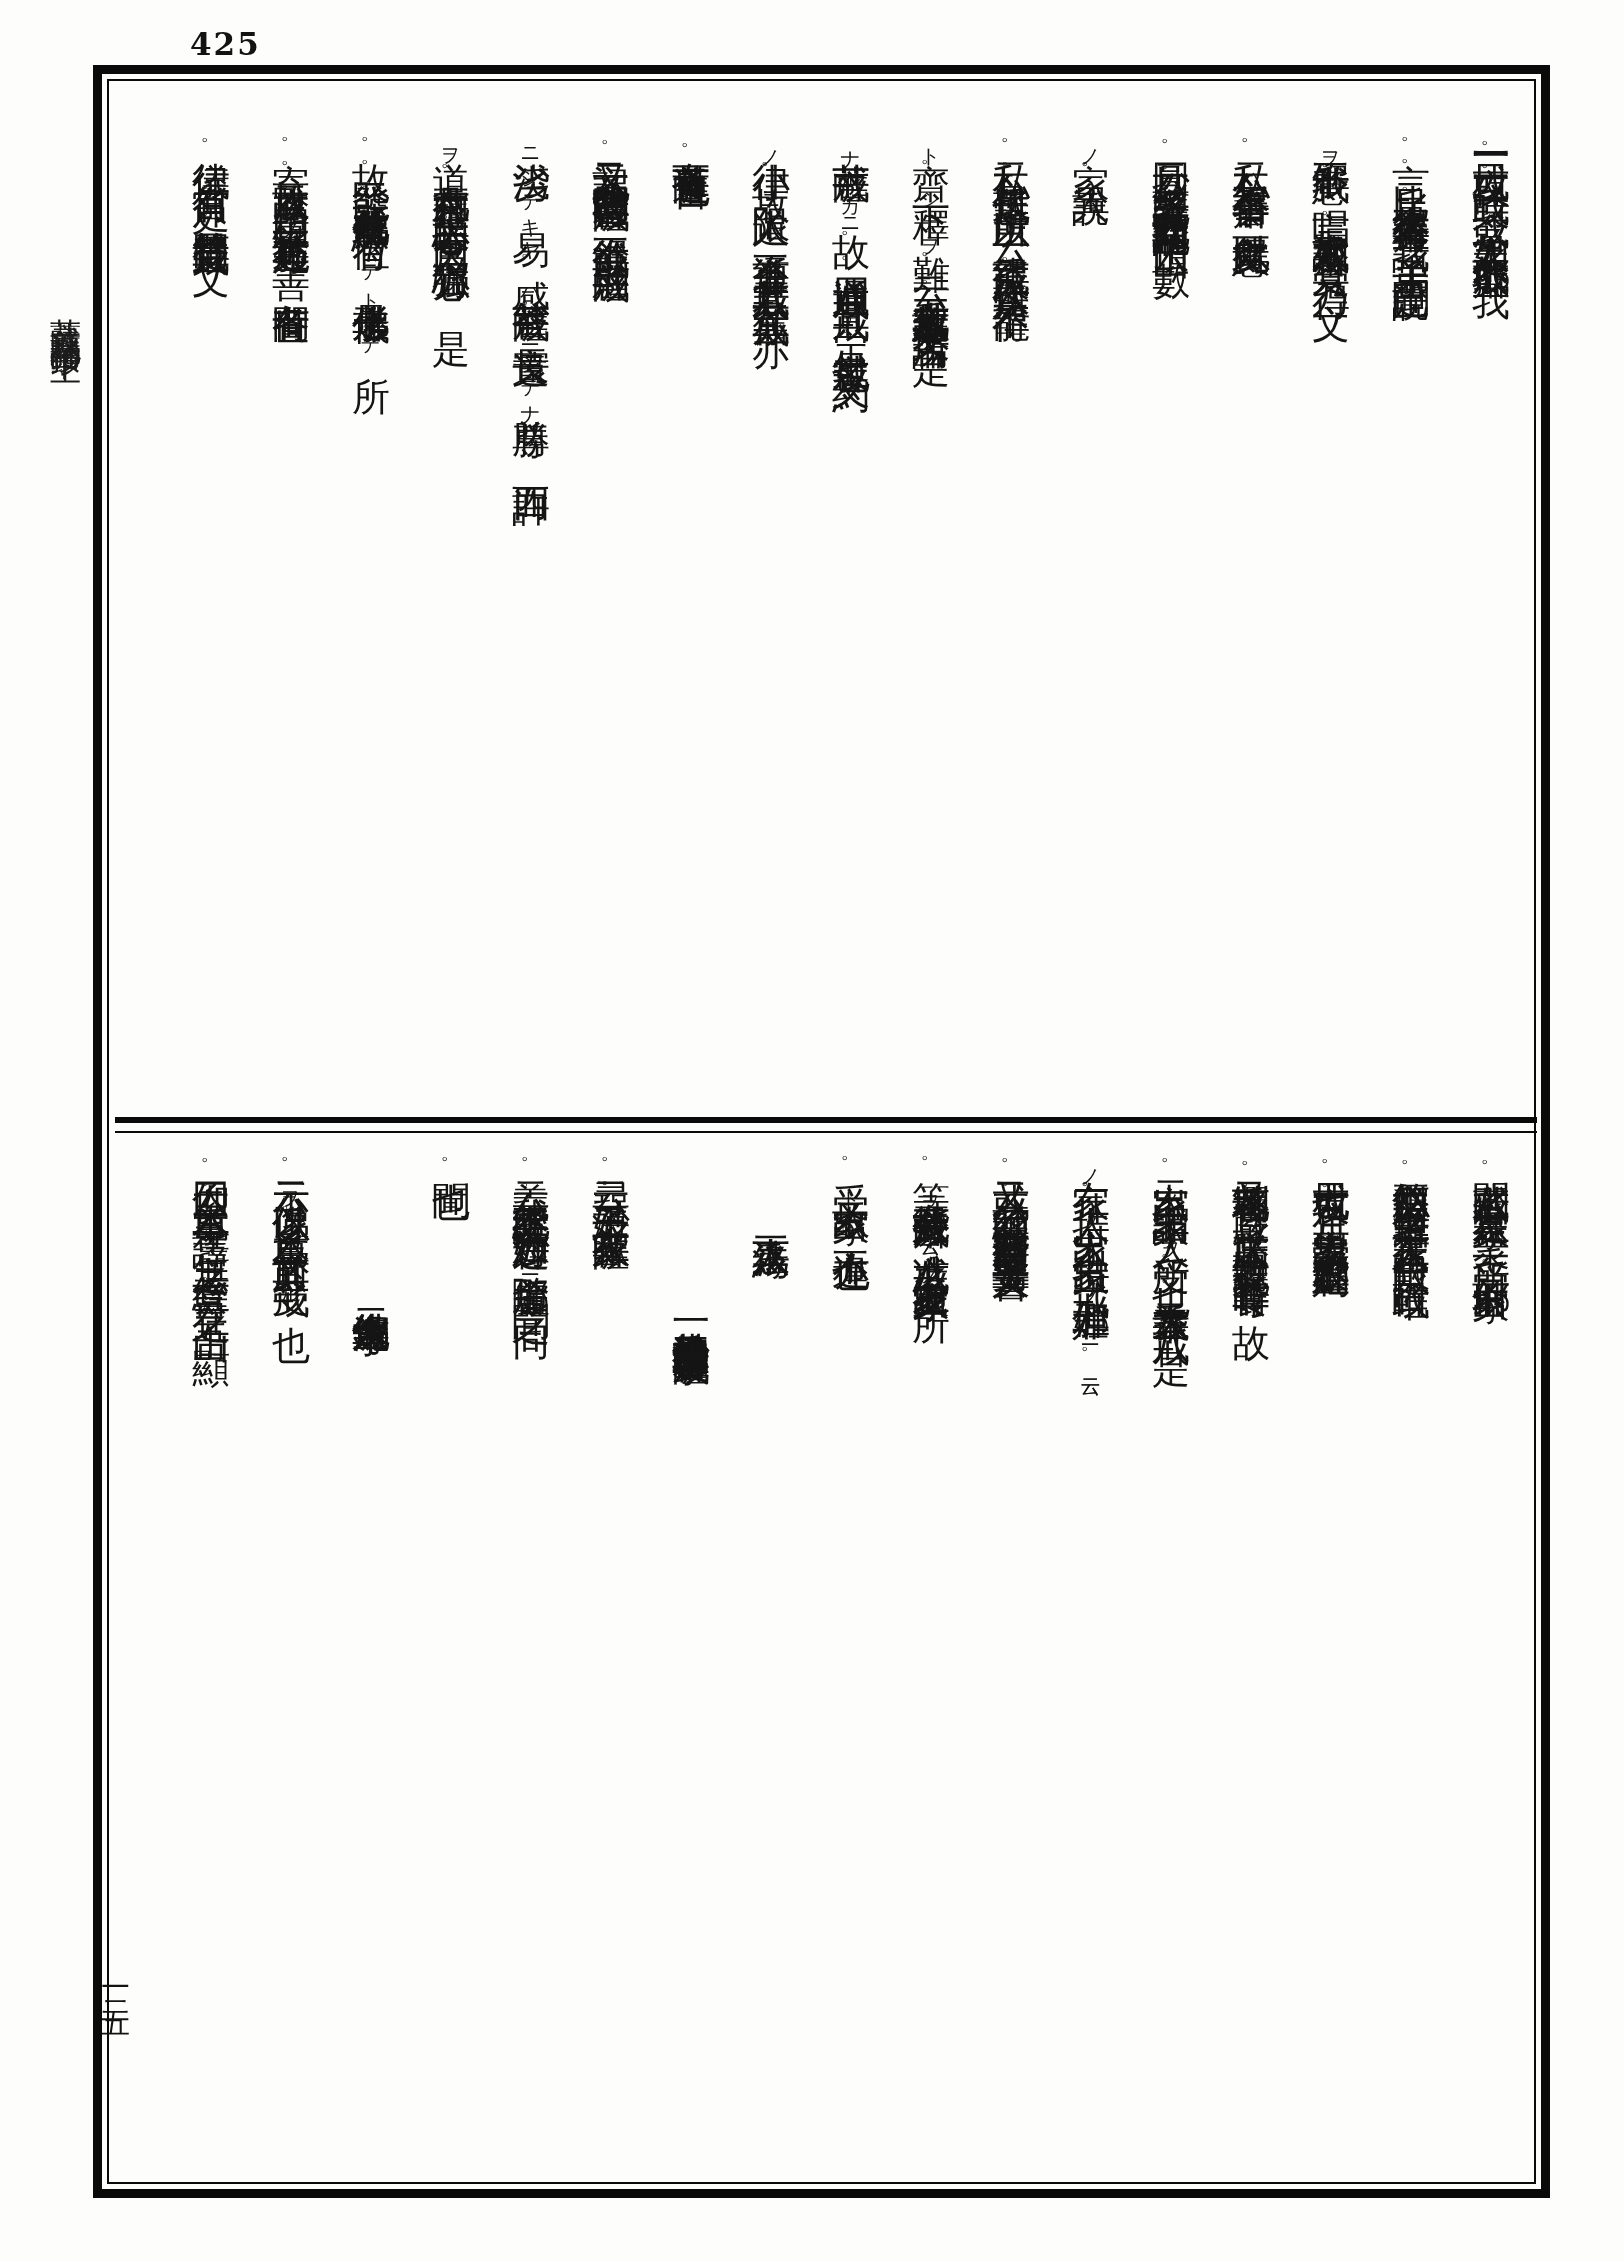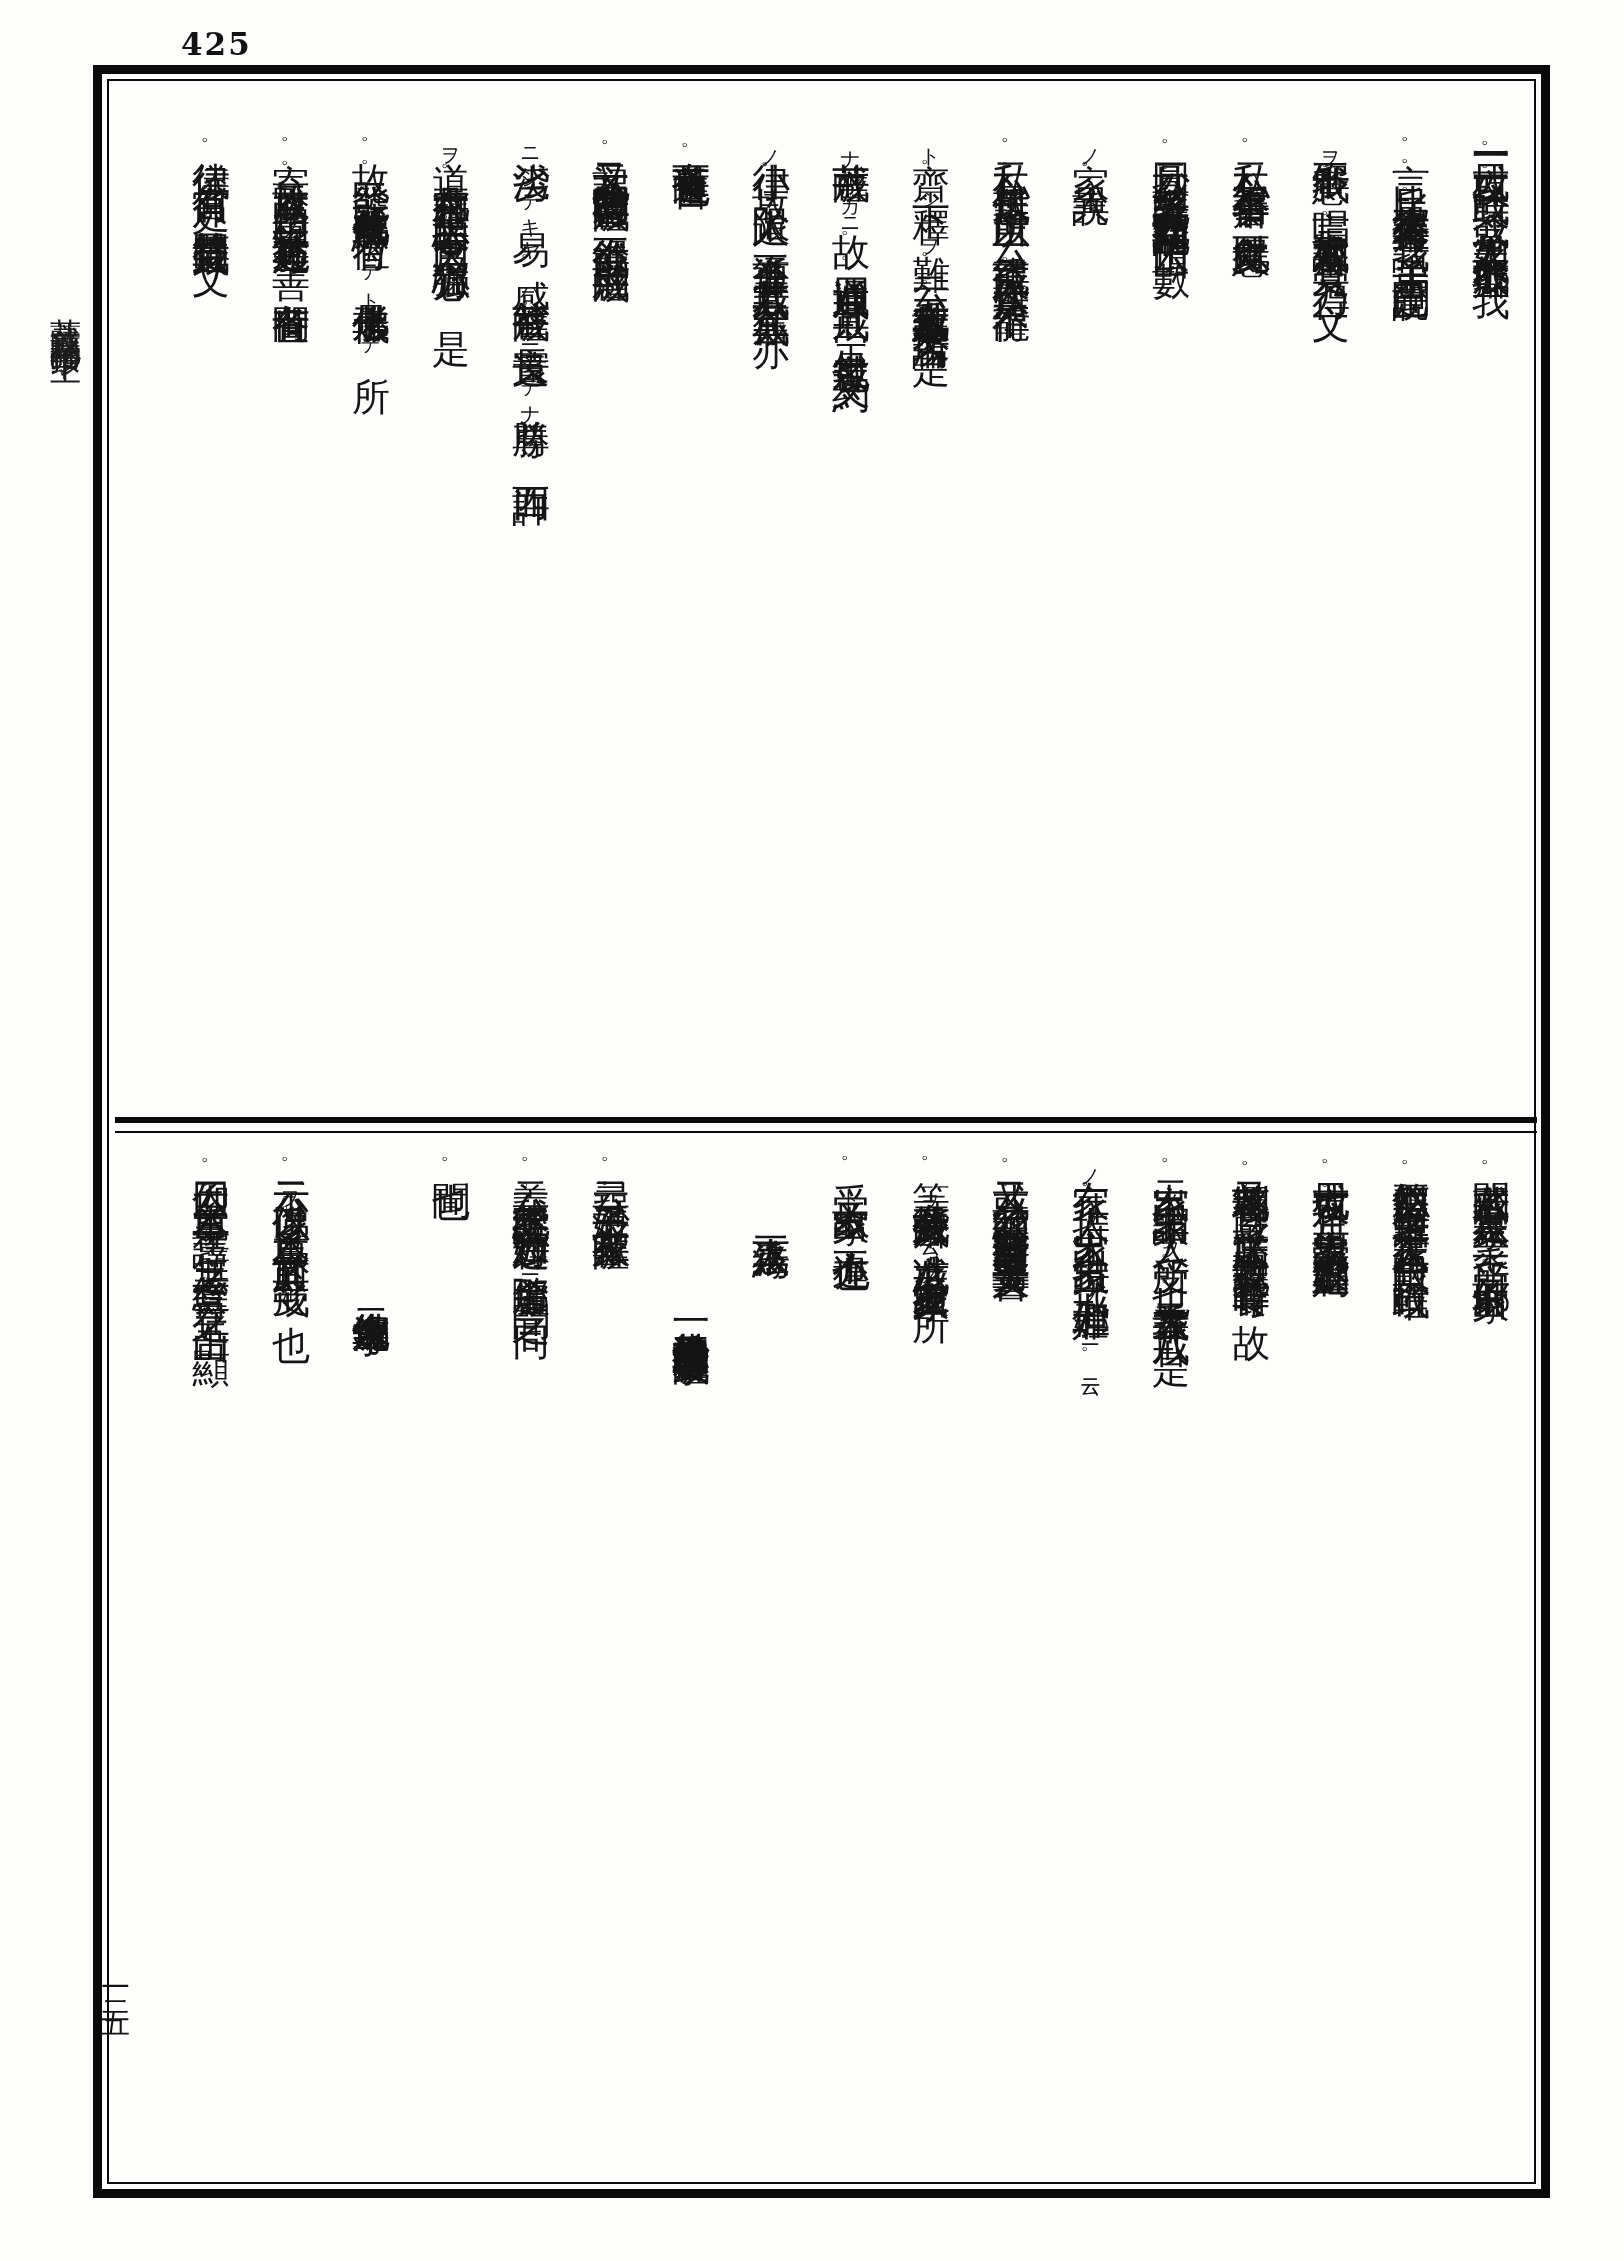--- a/index.html
+++ b/index.html
@@ -43,21 +43,21 @@
   .indent-4{text-indent:149px;}
 
   
   .margin-label{
     position:absolute;left:50px;top:293px;
     writing-mode:vertical-rl;
     font-size:31px;line-height:1;letter-spacing:4px;color:#1c1c1c;
   }
   
   .folio{
-    position:absolute;left:181px;top:26px;
+    position:absolute;left:190px;top:26px;
     font-size:31px;font-weight:bold;letter-spacing:2px;
     font-family:"DejaVu Serif","Liberation Serif",serif;
   }
   
   .leaf{
     position:absolute;left:101px;top:1972px;
     writing-mode:vertical-rl;
     font-size:29px;line-height:1;letter-spacing:8px;color:#131313;
   }
 </style>

